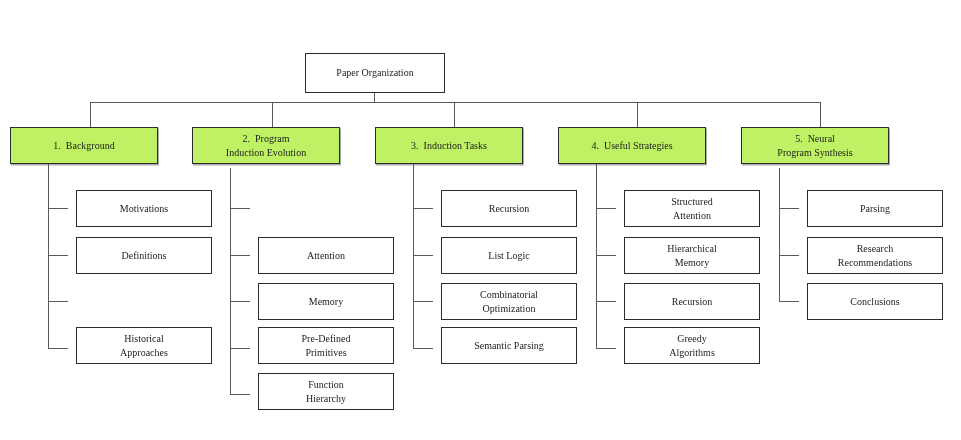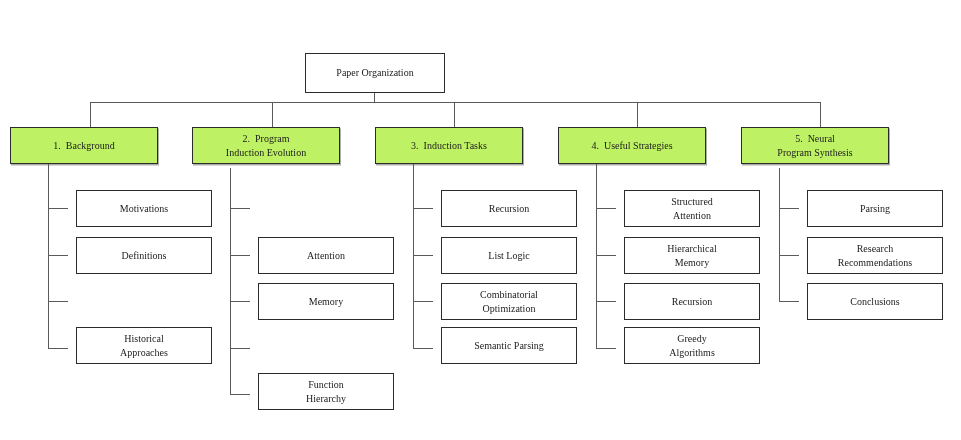--- a/index.html
+++ b/index.html
@@ -76,20 +76,22 @@
     <div class="box header">2.&nbsp; Program
 Induction Evolution</div>
     <div class="line vline"></div>
     <div class="line stub s1"></div>
     <div class="line stub s2"></div>
     <div class="line stub s3"></div>
     <div class="line stub s4"></div>
     <div class="line stub s5"></div>
     <div class="box child r2">Attention</div>
     <div class="box child r3">Memory</div>
+    <div class="box child r4">Pre-Defined
+Primitives</div>
     <div class="box child r5">Function
 Hierarchy</div>
   </div>
 
   <div class="column c3">
     <div class="box header">3.&nbsp; Induction Tasks</div>
     <div class="line vline"></div>
     <div class="line stub s1"></div>
     <div class="line stub s2"></div>
     <div class="line stub s3"></div>

